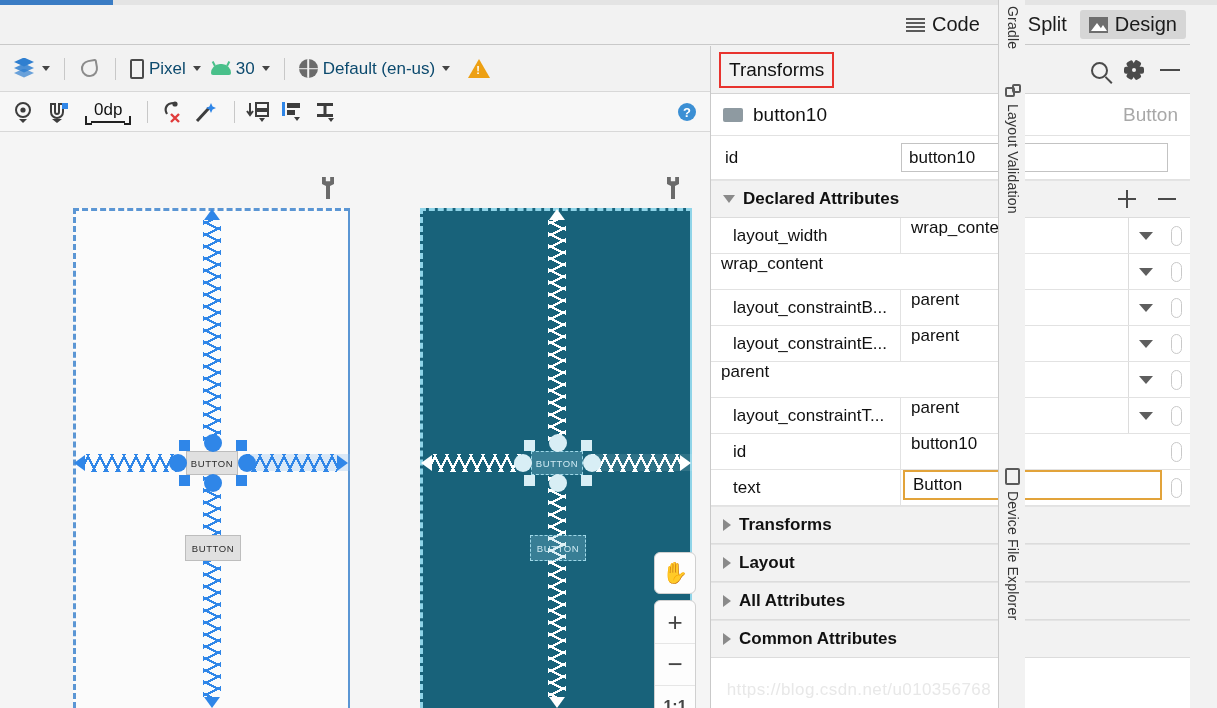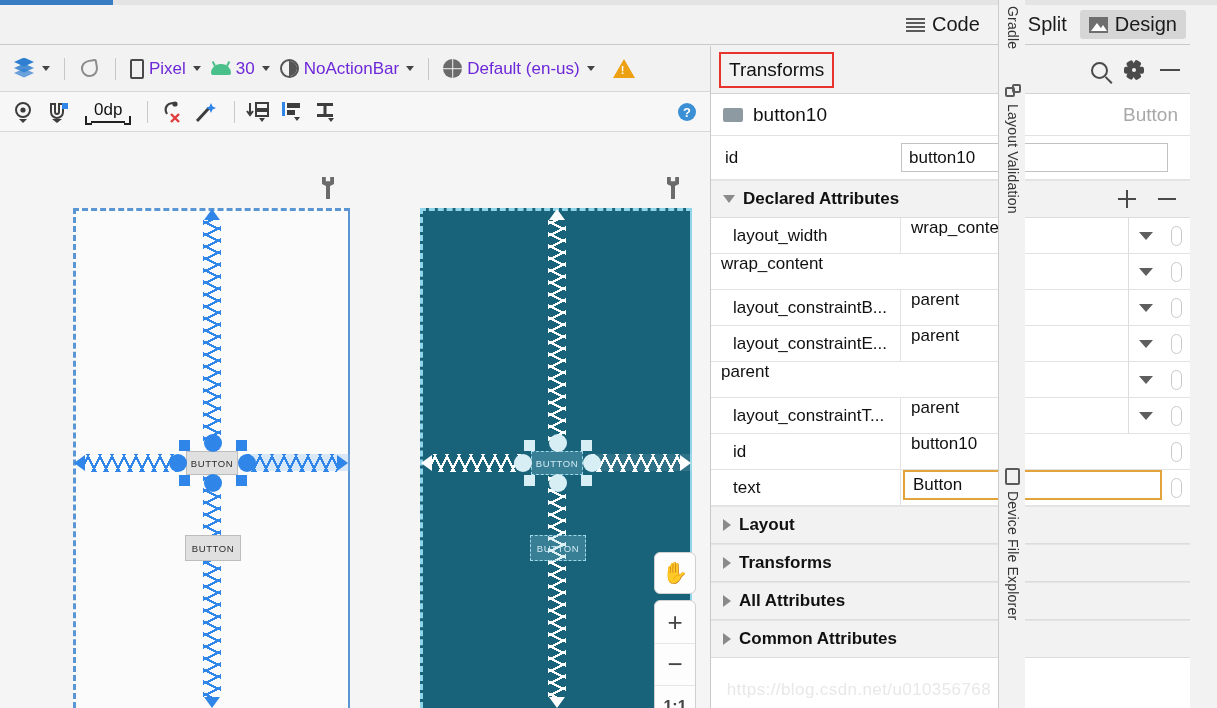--- a/index.html
+++ b/index.html
@@ -41,21 +41,21 @@
   .mi-design .pk2 { position:absolute; left:10px; bottom:2px; width:0; height:0;
     border-left:4px solid transparent; border-right:4px solid transparent; border-bottom:6px solid #fff; }
 
   
   .toolbar1 {
     position:absolute; left:0; top:46px; width:710px; height:46px;
     background:#f2f2f2; display:flex; align-items:center; padding-left:8px;
     border-bottom:1px solid #d8d8d8;
   }
   .tsep { width:1px; height:22px; background:#c8c8c8; margin:0 9px; flex:none; }
-  .tbitem { display:flex; align-items:center; gap:5px; padding:3px 5px; font-size:17px; color:#6d28d9; cursor:default; white-space:nowrap; }
+  .tbitem { display:flex; align-items:center; gap:5px; padding:3px 5px; font-size:17px; color:#0c4a6e; cursor:default; white-space:nowrap; }
   .caret { width:0;height:0;border-left:4px solid transparent;border-right:4px solid transparent;border-top:5px solid #444; margin-left:2px; }
 
   .ic-layers { width:22px;height:22px; position:relative; flex:none; }
   .ic-layers .d { position:absolute; left:1px; width:20px; height:9px; background:#2f7fd0;
      clip-path: polygon(50% 0,100% 50%,50% 100%,0 50%); }
   .ic-layers .d1{top:0px;} .ic-layers .d2{top:6px;opacity:.85;} .ic-layers .d3{top:11px;opacity:.7;}
   .ic-blueprint { width:22px;height:22px;position:relative;flex:none; }
   .ic-blueprint .o { position:absolute; left:2px; top:2px; width:17px;height:17px;
      border:2px solid #8c8c8c; border-radius:50% 2px 50% 50%; transform:rotate(-10deg); }
   .ic-phone { width:14px;height:20px;border:2px solid #4a4a4a;border-radius:2px;flex:none; }
@@ -268,25 +268,20 @@
     </div>
     <div class="tbitem">
       <span class="ic-android">
           <i class="a1"></i>
           <i class="a2"></i>
           <i class="body"></i>
         </span>
       <span>30</span>
       <span class="caret"></span>
     </div>
-    <div class="tbitem">
-      <span class="ic-theme"></span>
-      <span>NoActionBar</span>
-      <span class="caret"></span>
-    </div>
     <div class="tsep"></div>
     <div class="tbitem">
       <span class="ic-globe"></span>
       <span>Default (en-us)</span>
       <span class="caret"></span>
     </div>
     <div class="tbitem" style="margin-left:8px">
       <span class="ic-warn"></span>
     </div>
   </div>
@@ -575,25 +570,25 @@
           </div>
           <div class="pill">
             <i></i>
           </div>
         </div>
       </div>
 
     <div id="sections">
         <div class="sec-head">
           <span class="tri right"></span>
-          <span class="sec-title">Layout</span>
+          <span class="sec-title">Transforms</span>
         </div>
         <div class="sec-head">
           <span class="tri right"></span>
-          <span class="sec-title">Transforms</span>
+          <span class="sec-title">Layout</span>
         </div>
         <div class="sec-head">
           <span class="tri right"></span>
           <span class="sec-title">All Attributes</span>
         </div>
         <div class="sec-head">
           <span class="tri right"></span>
           <span class="sec-title">Common Attributes</span>
         </div>
       </div>

